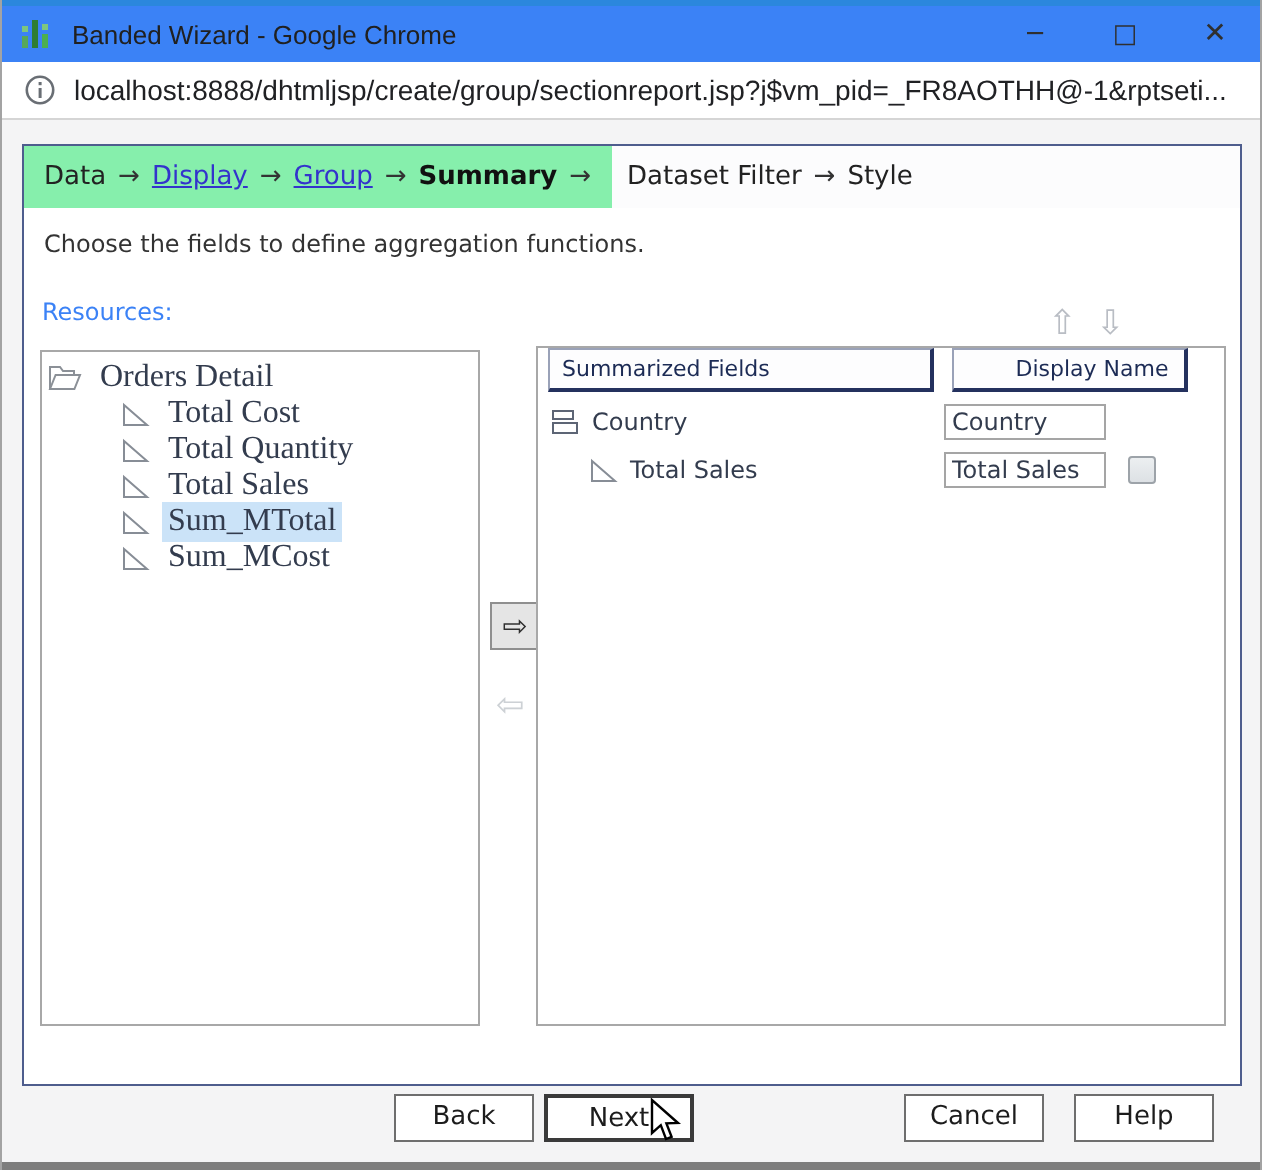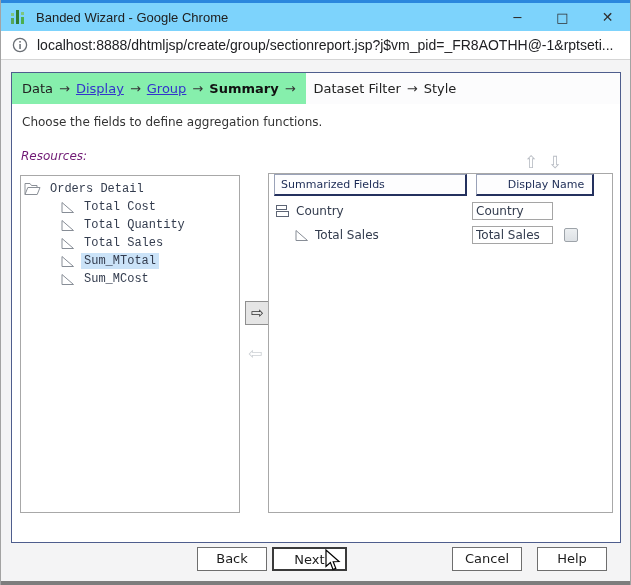--- a/index.html
+++ b/index.html
@@ -4,21 +4,21 @@
 <style>
   * { margin:0; padding:0; box-sizing:border-box; }
   html,body { width:631px; height:585px; }
   body { font-family:"Liberation Sans", sans-serif; background:#f4f4f5; overflow:hidden; }
 
   .window { position:relative; width:631px; height:585px; background:#f4f4f5;
             border-left:1px solid #a3a3a3; border-right:1px solid #a3a3a3; }
   .accent-strip { position:absolute; left:0; top:0; width:100%; height:3px; background:#2b87dd; }
 
   
-  .titlebar { position:absolute; left:0; top:3px; width:100%; height:28px; background:#7dd3fc;
+  .titlebar { position:absolute; left:0; top:3px; width:100%; height:28px; background:#3b82f6;
               display:flex; align-items:center; }
   .favicon { margin-left:9px; width:16px; height:16px; }
   .title-text { margin-left:10px; font-size:13px; color:#202020; }
   .win-controls { margin-left:auto; display:flex; height:100%; }
   .win-btn { width:45px; height:100%; display:flex; align-items:center; justify-content:center;
              font-size:13px; color:#2f2f2f; font-family:"DejaVu Sans", sans-serif; }
 
   
   .urlbar { position:absolute; left:0; top:31px; width:100%; height:29px; background:#ffffff;
             border-bottom:1px solid #d5d5d5; display:flex; align-items:center; }
@@ -34,29 +34,29 @@
               font-size:13px; color:#222222; font-family:"DejaVu Sans", sans-serif; white-space:nowrap; }
   .crumb-arrow { margin:0 6px; color:#333; }
   .crumb-link { color:#3333cc; text-decoration:underline; cursor:pointer; }
   .crumb-current { font-weight:bold; color:#111; }
   .crumb-future-seg { background:#fcfcfd; align-self:stretch; display:flex; align-items:center;
                       flex:1 1 auto; margin-left:4px; padding-left:8px; }
 
   .instruction { position:absolute; left:10px; top:42px; font-size:12px; color:#333;
                  font-family:"DejaVu Sans", sans-serif; }
 
-  .resources-label { position:absolute; left:9px; top:76px; font-size:12px; color:#701a75;
-                     font-family:"DejaVu Sans", sans-serif;font-style:italic; }
+  .resources-label { position:absolute; left:9px; top:76px; font-size:12px; color:#3b82f6;
+                     font-family:"DejaVu Sans", sans-serif; }
 
   .panel { position:absolute; background:#fff; border:1px solid #a8a8a8; overflow:hidden; }
   .panel-left  { left:8px;  top:102px; width:220px; height:338px; }
   .panel-right { left:256px; top:100px; width:345px; height:340px; }
 
   
-  .tree { padding-top:4px; font-family:Liberation Mono, monospace; font-size:12px; color:#333c4e; }
+  .tree { padding-top:4px; font-family:Liberation Serif, serif; font-size:16px; color:#333c4e; }
   .tree-row { height:18px; display:flex; align-items:center; }
   .tree-root { padding-left:3px; }
   .tree-child { padding-left:39px; }
   .tree-row svg { flex:0 0 auto; }
   .tree-label { margin-left:6px; padding:1px 3px; white-space:nowrap; }
   .tree-label.selected { background:#cbe3f8; }
 
   
   .hdr-row { display:flex; margin-top:0px; height:22px; font-family:"DejaVu Sans", sans-serif; }
   .hdr-cell { background:#fdfdfe; border:1px solid #9aa2b8; border-bottom:2px solid #24315e;

